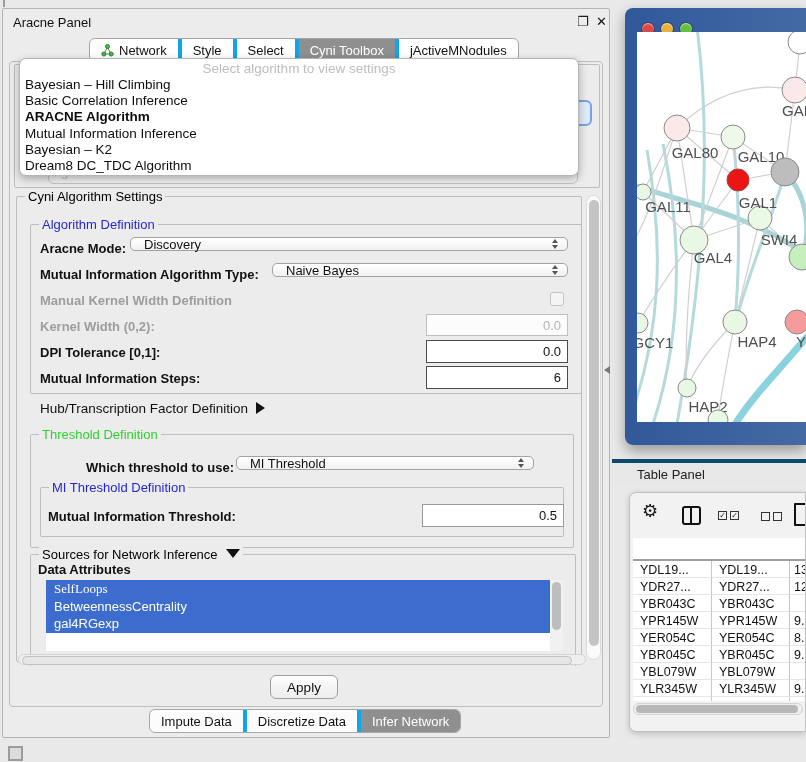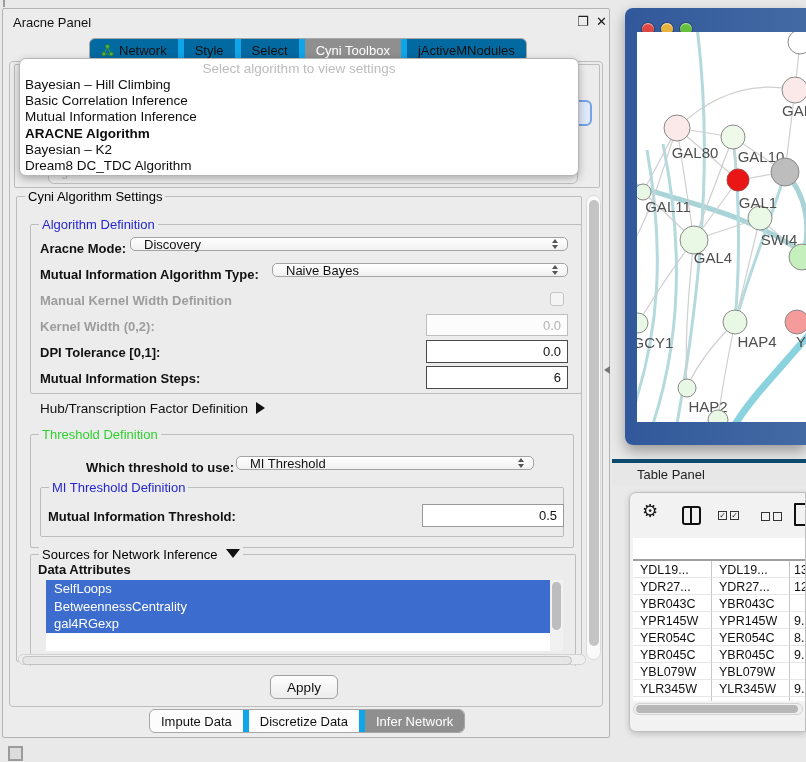--- a/index.html
+++ b/index.html
@@ -6,24 +6,24 @@
     background:#e9e9e9;font-family:"Liberation Sans","DejaVu Sans",sans-serif;
     -webkit-font-smoothing:antialiased;}
   .abs{position:absolute;}
   
   #control-panel{left:2px;top:8px;width:608px;height:730px;background:#ececec;
     border:1px solid #b3b3b3;border-radius:2px;box-sizing:border-box;}
   #cp-titlebar{left:0;top:0;width:606px;height:26px;display:flex;align-items:center;
     padding-left:10px;box-sizing:border-box;font-size:13px;color:#111;}
   #cp-float{left:574px;top:5px;width:15px;height:15px;font-size:13px;color:#222;font-weight:700;}
   #cp-close{left:593px;top:5px;width:15px;height:15px;font-size:13px;color:#111;font-weight:700;}
-  #tab-strip{left:86px;top:29px;display:inline-flex;background:#0369a1;
+  #tab-strip{left:86px;top:29px;display:inline-flex;background:#ffffff;
     border:1px solid #a6a6a6;border-radius:6px;overflow:hidden;height:22px;}
   .tab{display:flex;align-items:center;gap:5px;padding:0 11px;font-size:13px;color:#111;
-    border-left:6px solid #0ea5e9;white-space:nowrap;}
+    border-left:4px solid #0ea5e9;white-space:nowrap;}
   .tab:first-child{border-left:none;}
   .tab.sel{background:#8f8f8f;color:#fff;}
   #inner-panel{left:6px;top:52px;width:594px;height:646px;background:#ececec;
     border:1px solid #bdbdbd;border-radius:4px;box-sizing:border-box;}
   
   .group{position:absolute;border:1px solid #bdbdbd;border-radius:2px;box-sizing:border-box;}
   .gtitle{position:absolute;top:-8px;left:8px;background:#ececec;padding:0 3px;
     font-size:13px;white-space:nowrap;}
   .gtitle.blue{color:#2626cf;}
   .gtitle.green{color:#2fd12f;}
@@ -223,21 +223,21 @@
     <span class="lbl b" style="left:38px;top:447px;">Mutual Information Threshold:</span>
     <div class="field mid" style="left:412px;top:442px;width:142px;height:23px;">0.5</div>
 
     <div class="group" style="left:20px;top:492px;width:546px;height:112px;border-bottom:none;border-radius:2px 2px 0 0;">
       <span class="gtitle">
         <span>Sources for Network Inference</span><span class="tri-down"></span>
       </span>
     </div>
     <span class="lbl b" style="left:28px;top:500px;">Data Attributes</span>
     <div id="attr-list" class="abs" style="left:36px;top:518px;width:512px;height:71px;">
-        <div class="attr-item" style="background: rgb(60, 108, 205);">SelfLoops</div>
+        <div class="attr-item" style="background: rgb(60, 108, 205); font-family: Liberation Serif, serif;">SelfLoops</div>
         <div class="attr-item" style="background: rgb(60, 108, 205);">BetweennessCentrality</div>
         <div class="attr-item" style="background: rgb(60, 108, 205);">gal4RGexp</div>
       </div>
     <div class="abs" style="left:540px;top:518px;width:13px;height:71px;background:#f1f1f1;">
       <div class="vthumb" style="left:2px;top:2px;width:9px;height:48px;background:#bdbdbd;"></div>
     </div>
     <div class="htrack" style="left:8px;top:592px;width:568px;height:11px;">
       <div class="hthumb" style="left:3px;top:1px;width:548px;height:7px;background:#e6e6e6;border:1px solid #c2c2c2;"></div>
     </div>
 
@@ -256,22 +256,22 @@
       </div>
       <div class="tab sel">
         <span>Infer Network</span>
       </div>
     </div>
 
   <div id="algo-dropdown" class="abs">
     <div id="algo-placeholder">Select algorithm to view settings</div>
   <div class="dd-item">Bayesian – Hill Climbing</div>
       <div class="dd-item">Basic Correlation Inference</div>
+      <div class="dd-item bold">ARACNE Algorithm</div>
       <div class="dd-item">Mutual Information Inference</div>
-      <div class="dd-item bold">ARACNE Algorithm</div>
       <div class="dd-item">Bayesian – K2</div>
       <div class="dd-item">Dream8 DC_TDC Algorithm</div>
     </div>
 </div>
 
 <div id="divider-arrow" class="abs"></div>
 
 <div id="net-window" class="abs">
   <div class="light" style="left: 17px; background: rgb(223, 71, 67);"></div>
   <div class="light" style="left: 36px; background: rgb(233, 178, 60);"></div>

